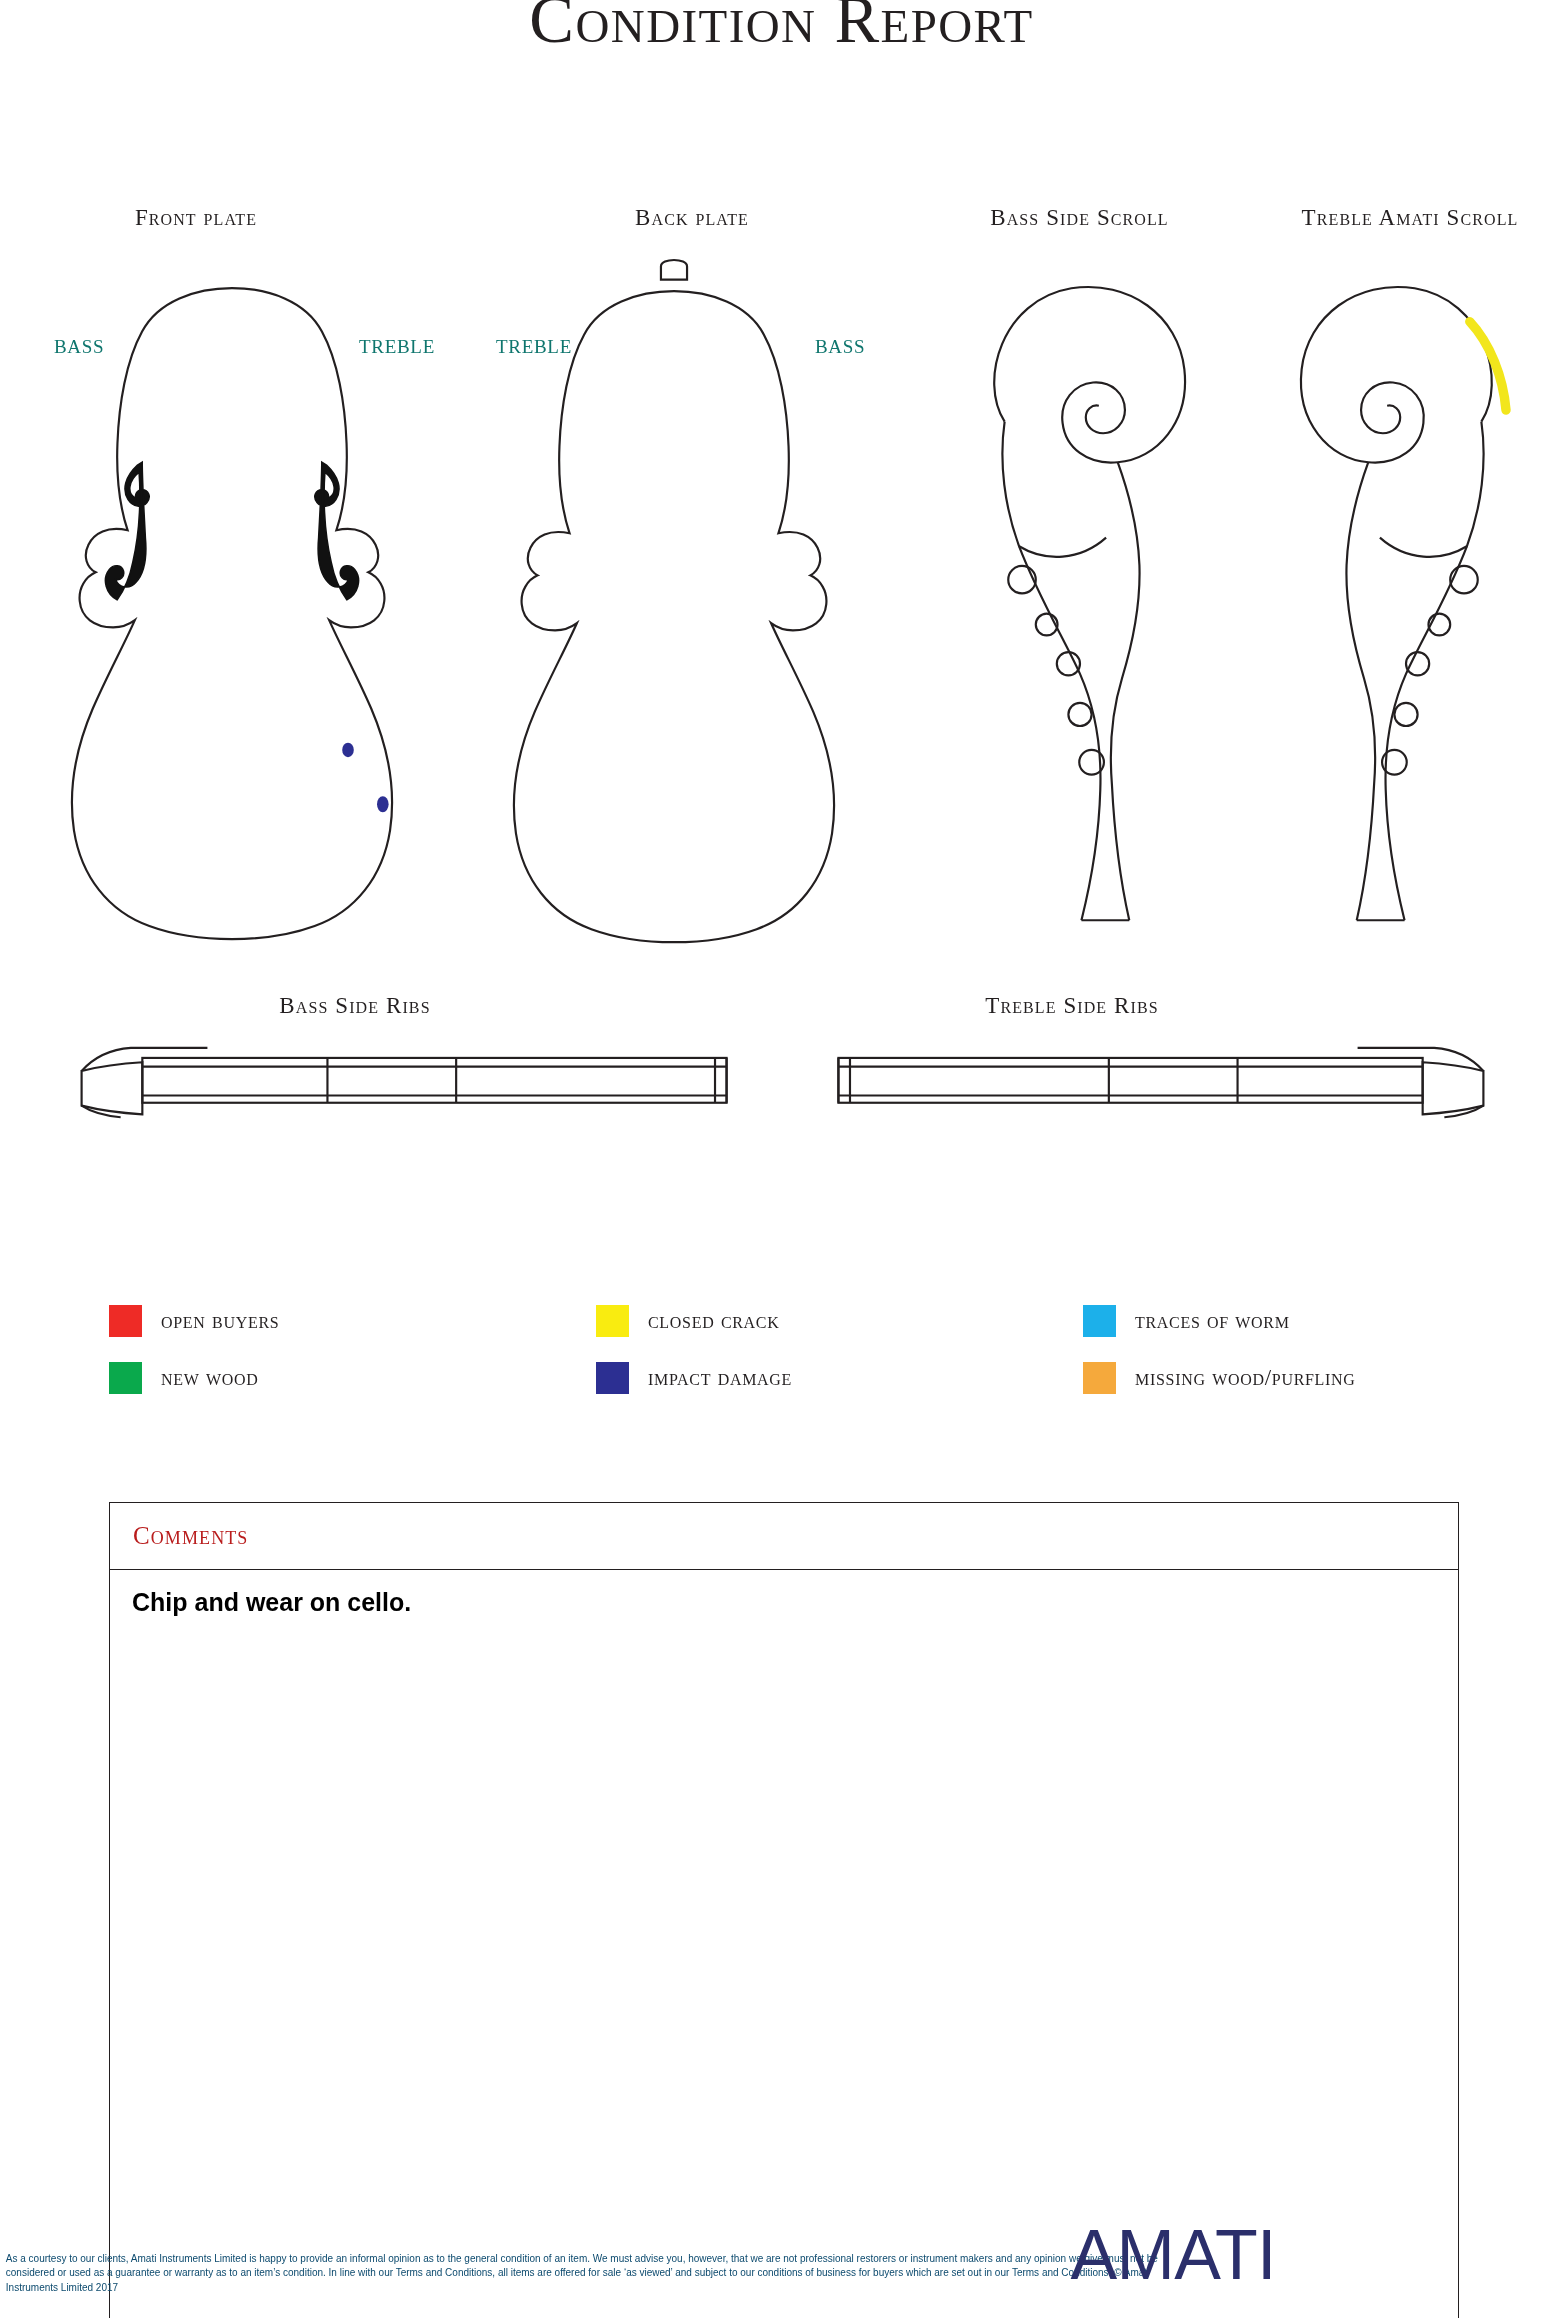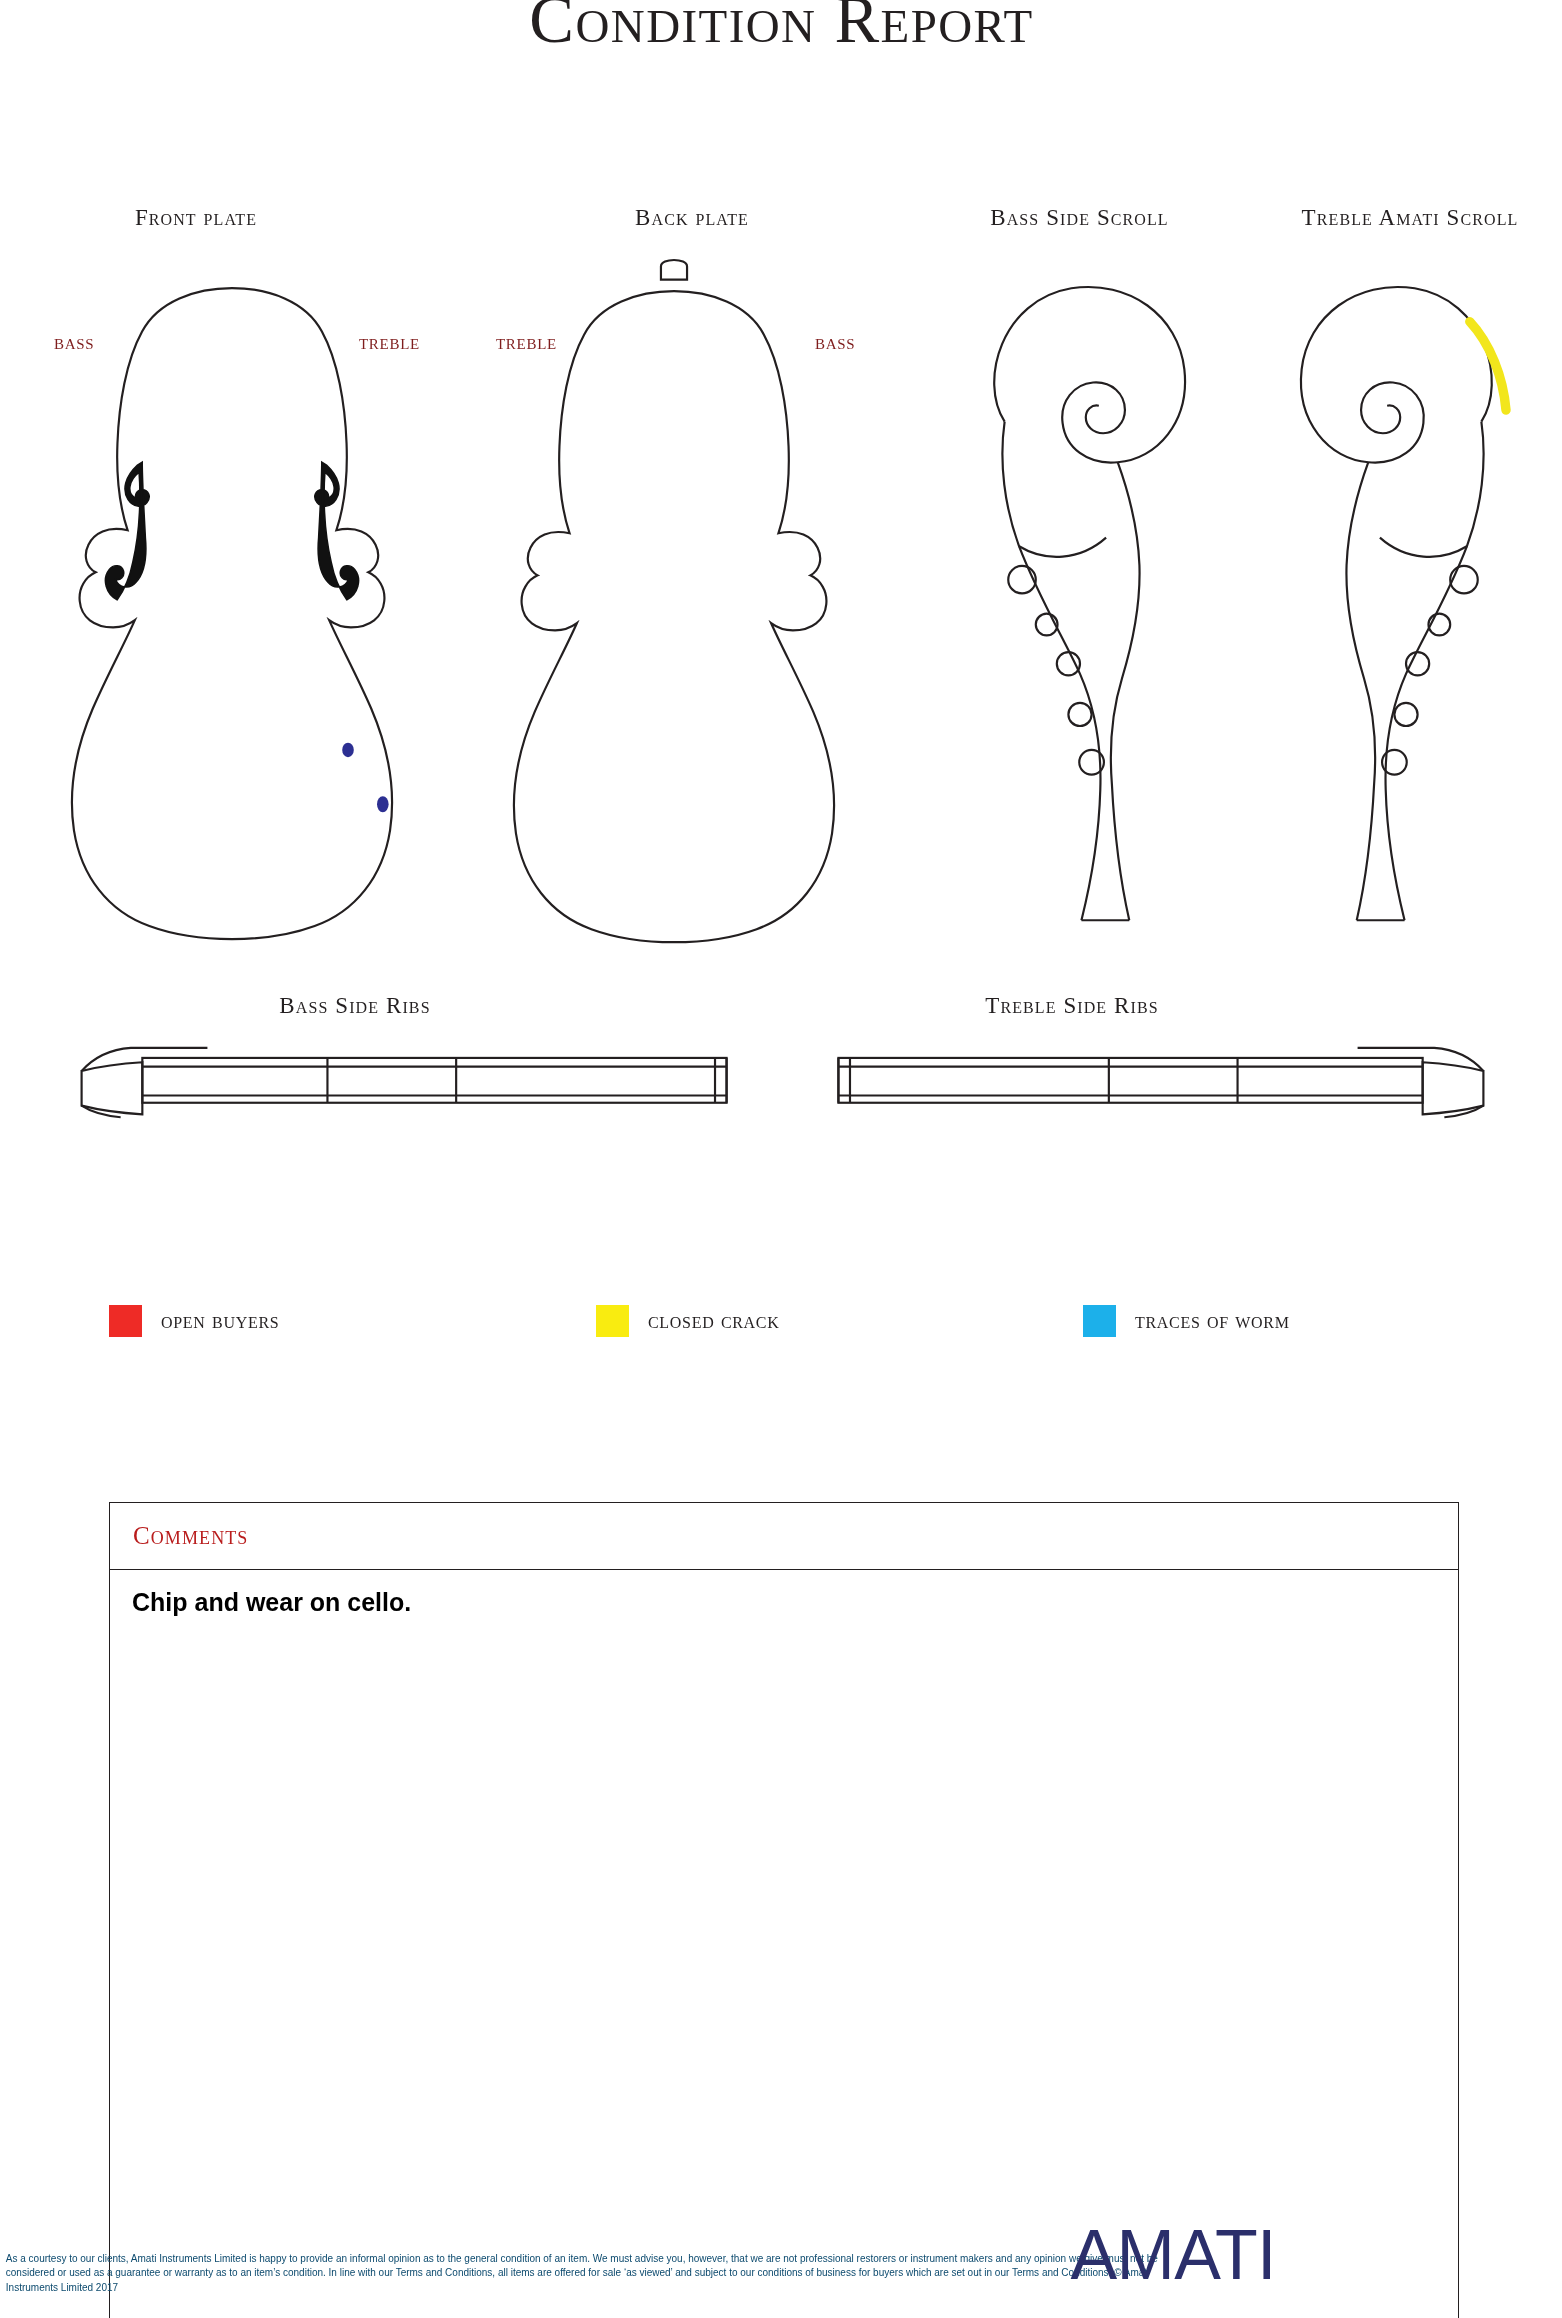--- a/index.html
+++ b/index.html
@@ -37,23 +37,23 @@
     font-size: 23px;
     letter-spacing: 1.1px;
     color: #231f20;
     text-align: center;
     white-space: nowrap;
   }
 
   .side-label {
     position: absolute;
     font-variant: small-caps;
-    font-size: 15px;
+    font-size: 19px;
     letter-spacing: 0.7px;
-    color: #7f1d1d;
+    color: #0f766e;
     white-space: nowrap;
   }
 
   
   .diagram { position: absolute; }
   .diagram svg { display: block; overflow: visible; }
 
   
   .legend { position: absolute; left: 109px; top: 1305px; width: 1377px; }
   .legend-row { display: flex; width: 100%; margin-bottom: 25px; }
@@ -366,20 +366,34 @@
       </div>
       <div class="legend-item c2">
         <span class="swatch" style="background:#f9ec10"></span>
         <span class="legend-label">closed crack</span>
       </div>
       <div class="legend-item c3">
         <span class="swatch" style="background:#1cb0ea"></span>
         <span class="legend-label">traces of worm</span>
       </div>
     </div>
+    <div class="legend-row">
+      <div class="legend-item c1">
+        <span class="swatch" style="background:#0aa94c"></span>
+        <span class="legend-label">new wood</span>
+      </div>
+      <div class="legend-item c2">
+        <span class="swatch" style="background:#2c2f92"></span>
+        <span class="legend-label">impact damage</span>
+      </div>
+      <div class="legend-item c3">
+        <span class="swatch" style="background:#f5a93c"></span>
+        <span class="legend-label">missing wood/purfling</span>
+      </div>
+    </div>
   </div>
 
   <div class="comments-box">
     <div class="comments-header">
       <span>Comments</span>
     </div>
     <div class="comments-body">Chip and wear on cello.</div>
   </div>
 
   <div class="footer">As a courtesy to our clients, Amati Instruments Limited is happy to provide an informal opinion as to the general condition of an item. We must advise you, however, that we are not professional restorers or instrument makers and any opinion we give must not be considered or used as a guarantee or warranty as to an item’s condition. In line with our Terms and Conditions, all items are offered for sale ‘as viewed’ and subject to our conditions of business for buyers which are set out in our Terms and Conditions. © Amati Instruments Limited 2017</div>

